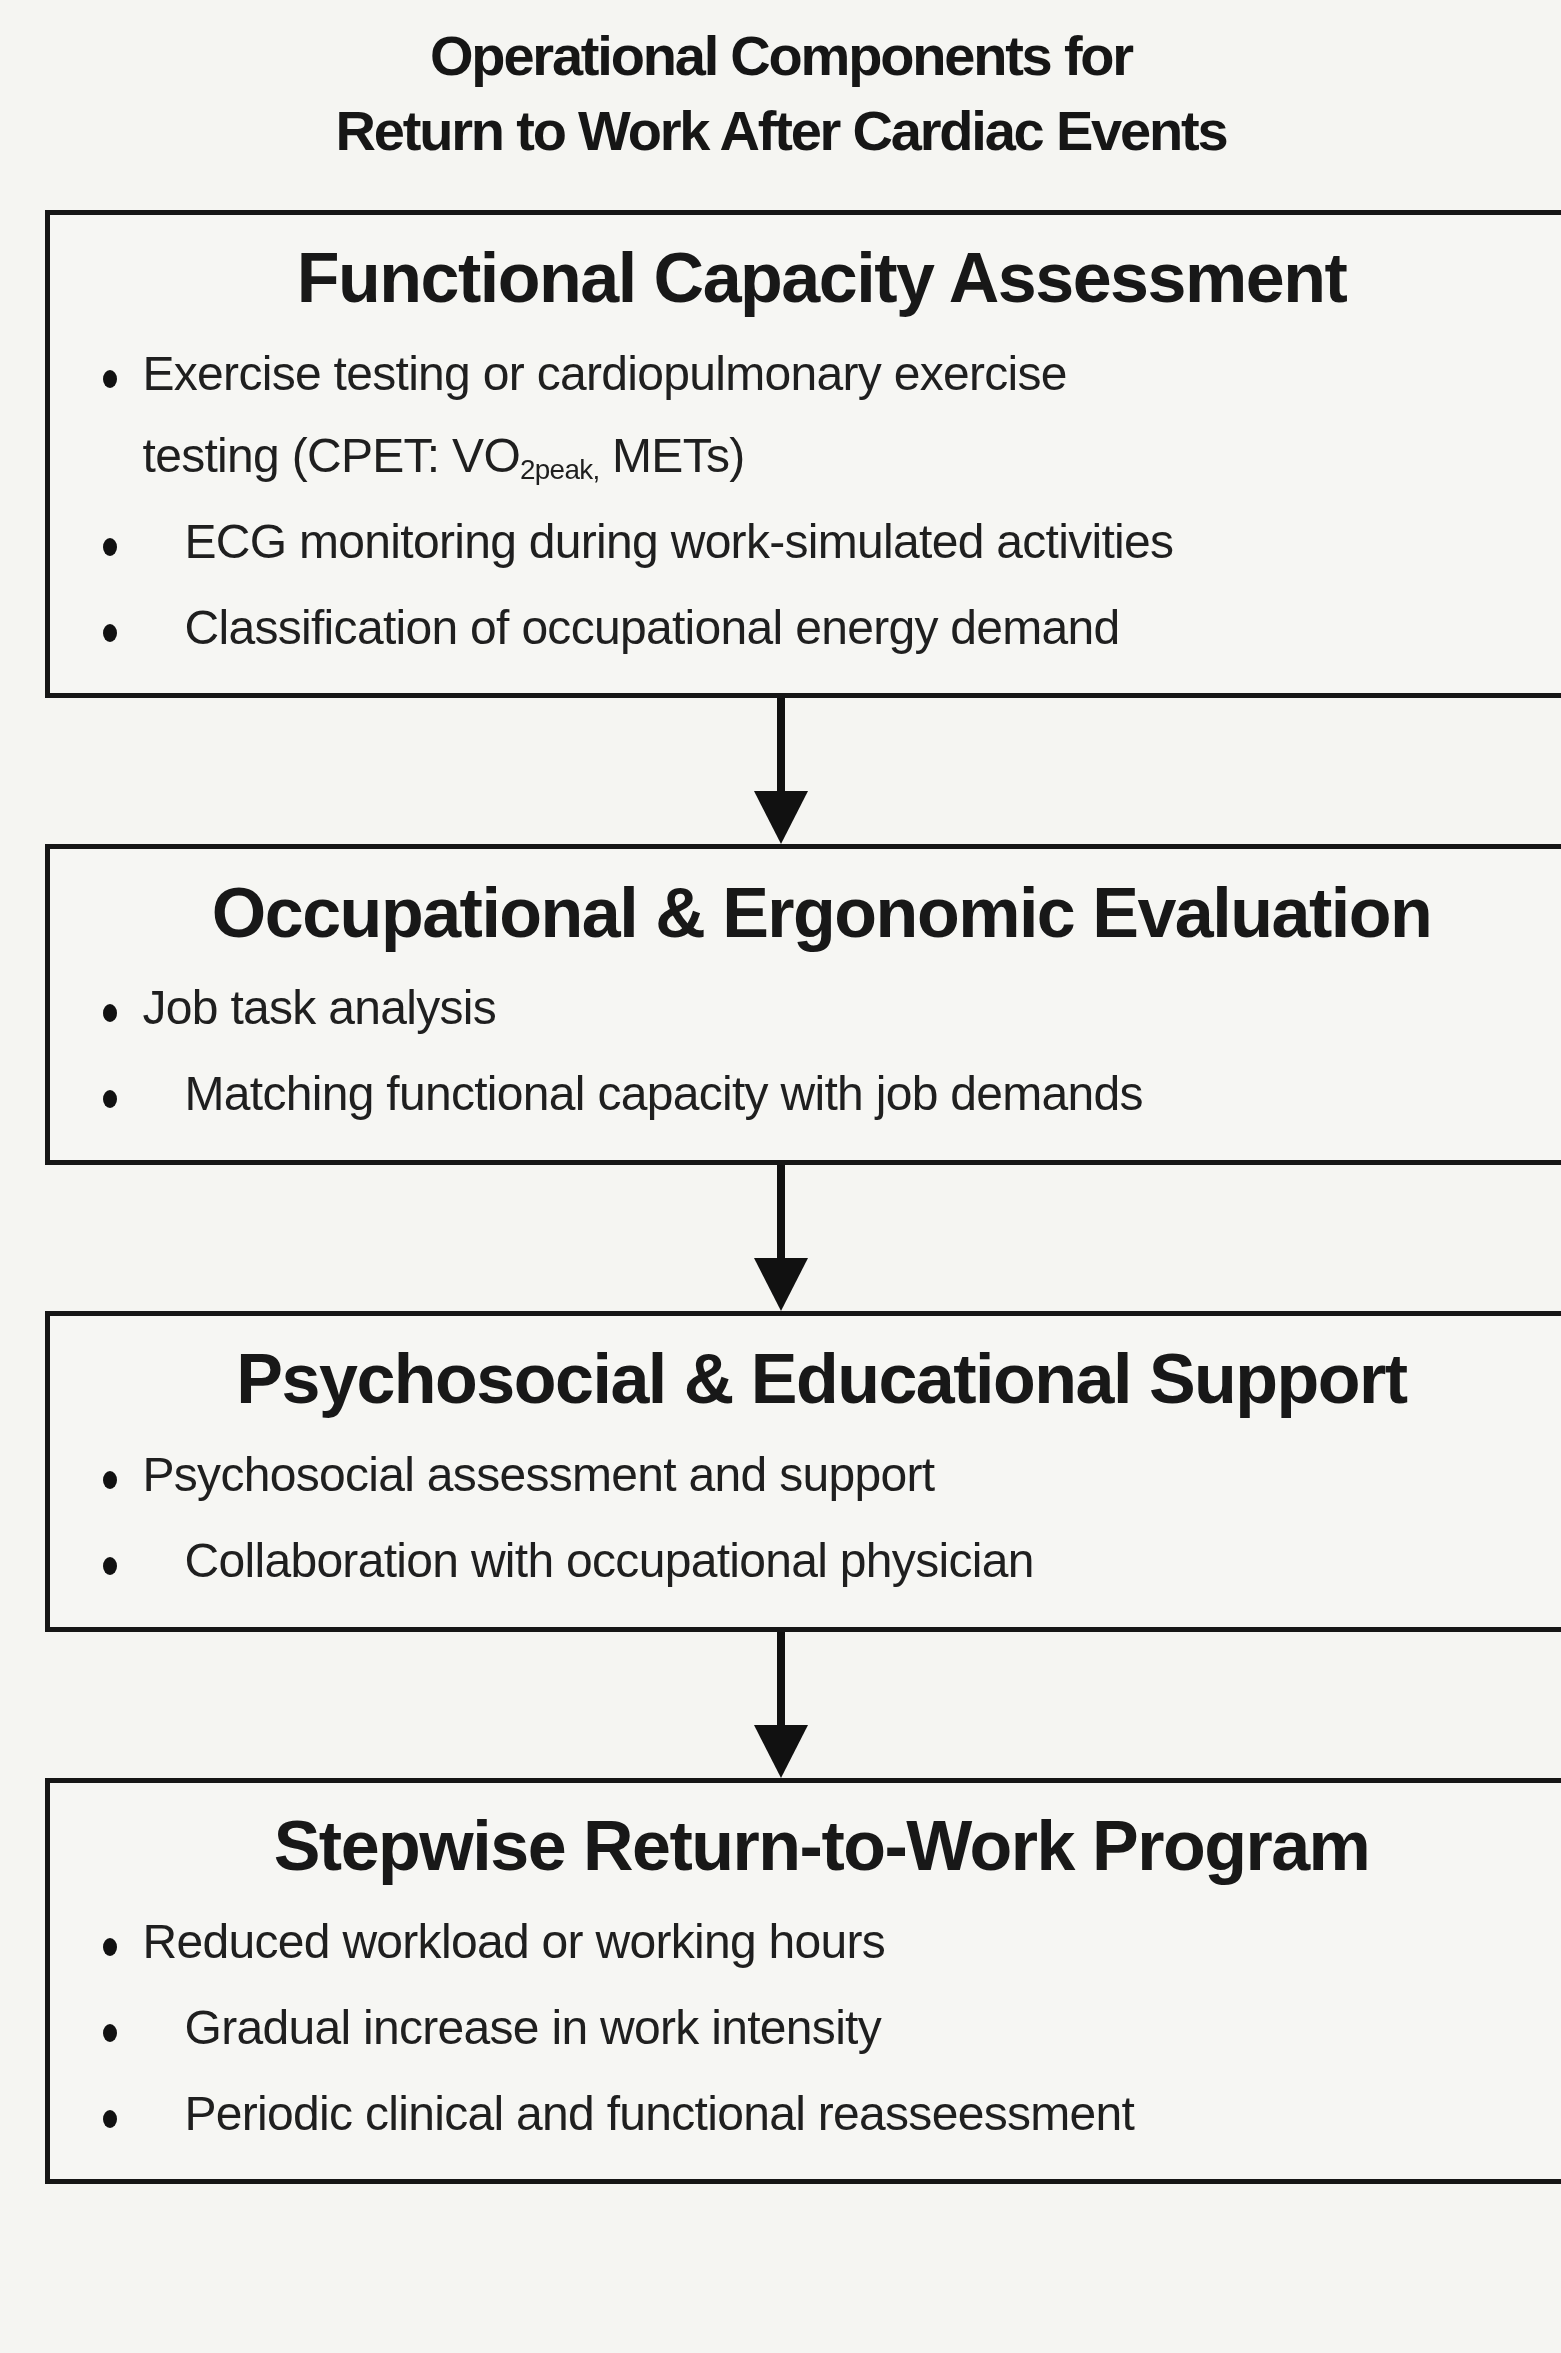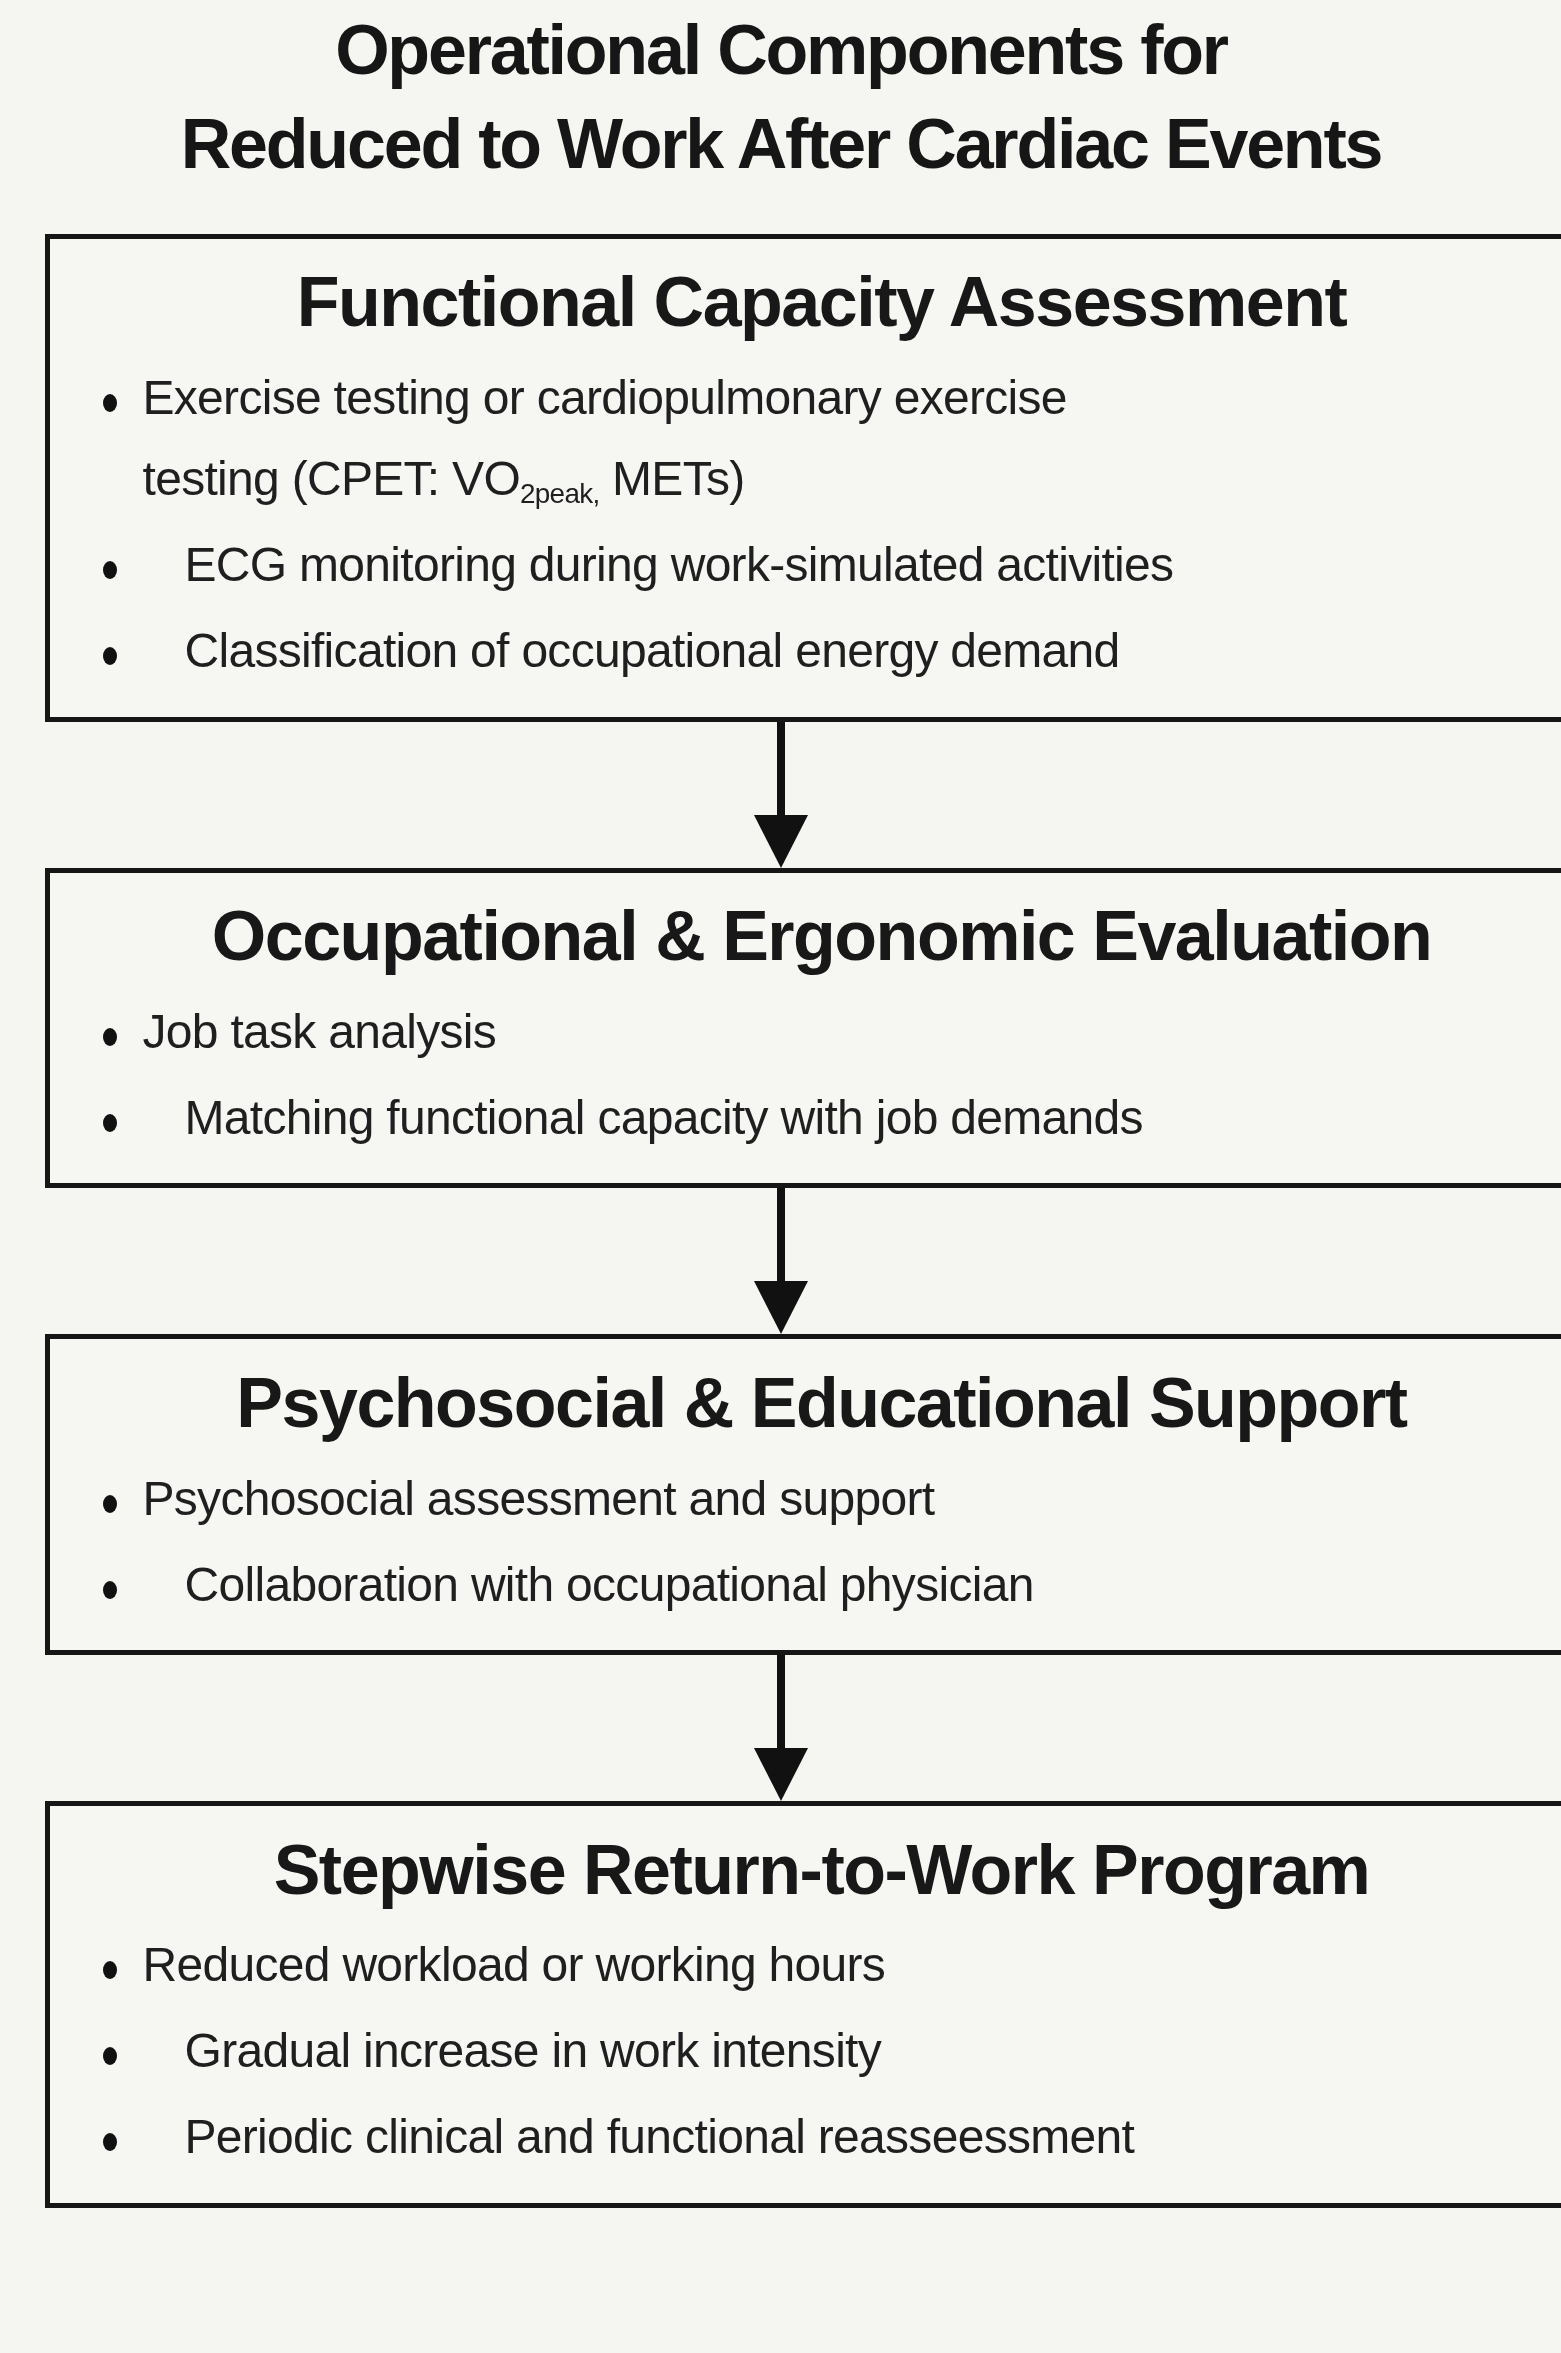--- a/index.html
+++ b/index.html
@@ -12,23 +12,23 @@
   .page {
     position: relative;
     width: 1562px;
     height: 2354px;
     margin: 0 auto;
     background: #f5f5f2;
     overflow: hidden;
   }
   .title {
     margin: 0;
-    padding-top: 4px;
+    padding-top: 18px;
     text-align: center;
-    font-size: 70px;
+    font-size: 56px;
     line-height: 1.34;
     font-weight: 700;
     letter-spacing: -2.2px;
     color: #161616;
   }
   .title .tl { display: block; }
 
   .box {
     box-sizing: border-box;
     margin-left: 45px;
@@ -103,21 +103,21 @@
     border-top: 53px solid #111;
   }
 </style>
 </head>
 <body>
 
 <div class="page">
 
   <h1 class="title">
     <span class="tl">Operational Components for</span>
-    <span class="tl">Reduced to Work After Cardiac Events</span>
+    <span class="tl">Return to Work After Cardiac Events</span>
   </h1>
 
   <section class="box box1">
     <h2 class="heading">Functional Capacity Assessment</h2>
     <ul class="bullets">
       <li class="bullet">
         <span class="dot"></span>
         <span class="btext"><span>Exercise testing or cardiopulmonary exercise</span><br><span>testing (CPET: VO</span><span class="subsc">2peak,</span><span> METs)</span></span>
       </li>
       <li class="bullet">

